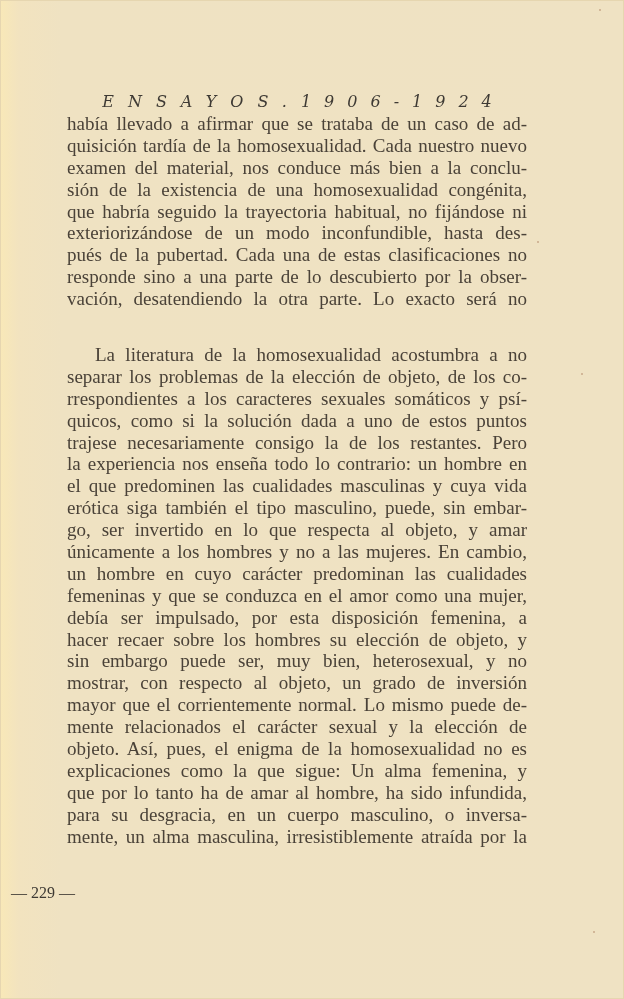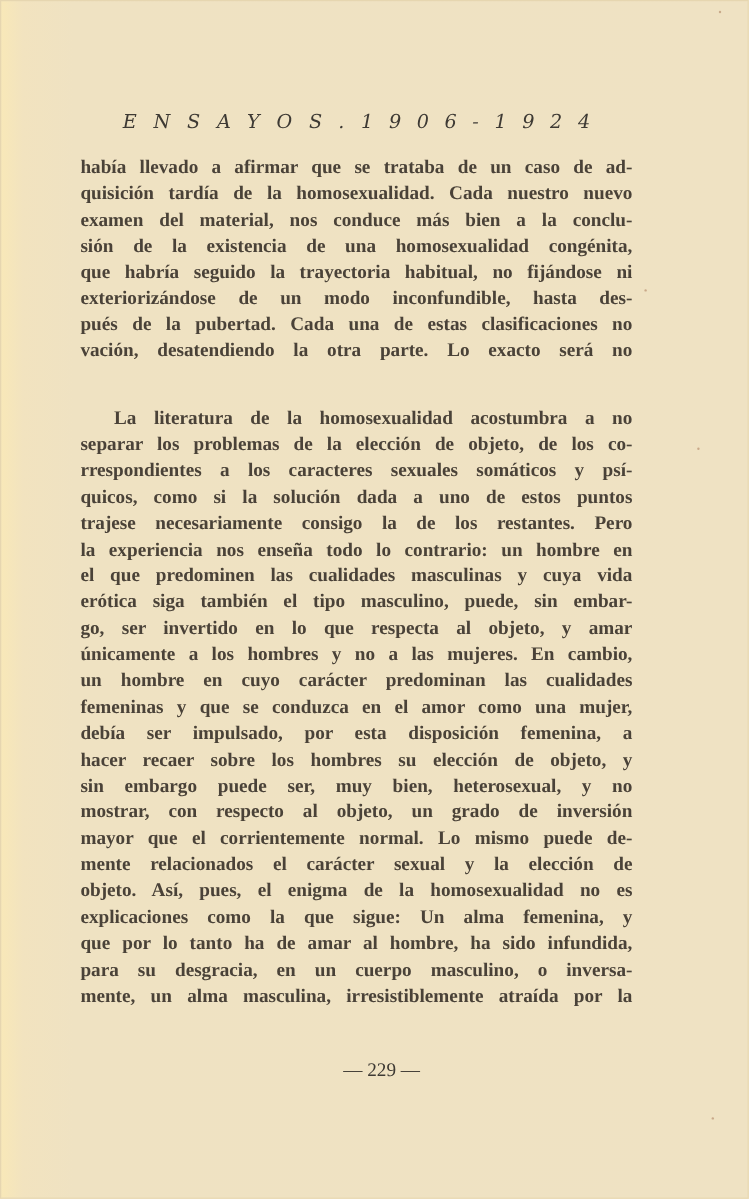--- a/index.html
+++ b/index.html
@@ -37,50 +37,49 @@
     }
     .header .h-left {
       letter-spacing: 14px;
     }
     .header .h-right {
       letter-spacing: 13px;
       margin-right: -13px;
     }
     .body-text {
       position: absolute;
-      top: 128px;
+      top: 112px;
       left: 66px;
       width: 460px;
       font-family: "Liberation Serif", serif;
-      font-size: 16px;
+      font-size: 19px;
       line-height: 21.9px;
       color: #4a4238;
       text-align: justify;
-      font-weight: bold;
     }
     .line {
       display: block;
       text-align: justify;
       text-align-last: justify;
       height: 21.9px;
       white-space: nowrap;
     }
     .line.last {
       text-align-last: left;
     }
     .line.indent {
       text-indent: 28px;
       margin-top: 34px;
     }
     .folio {
       position: absolute;
       top: 883px;
       left: 0;
       width: 624px;
-      text-align: center;
+      text-align: left;
       font-family: "Liberation Serif", serif;
       font-size: 16px;
       color: #3e3a34;
       padding-left: 10px;
       box-sizing: border-box;
     }
     .speck {
       position: absolute;
       width: 2px;
       height: 2px;
@@ -99,20 +98,21 @@
 
   <div class="body-text">
     <div>
       <span class="line">había llevado a afirmar que se trataba de un caso de ad-</span>
       <span class="line">quisición tardía de la homosexualidad. Cada nuestro nuevo</span>
       <span class="line">examen del material, nos conduce más bien a la conclu-</span>
       <span class="line">sión de la existencia de una homosexualidad congénita,</span>
       <span class="line">que habría seguido la trayectoria habitual, no fijándose ni</span>
       <span class="line">exteriorizándose de un modo inconfundible, hasta des-</span>
       <span class="line">pués de la pubertad. Cada una de estas clasificaciones no</span>
+      <span class="line">responde sino a una parte de lo descubierto por la obser-</span>
       <span class="line">vación, desatendiendo la otra parte. Lo exacto será no</span>
     </div>
     <div>
       <span class="line indent">La literatura de la homosexualidad acostumbra a no</span>
       <span class="line">separar los problemas de la elección de objeto, de los co-</span>
       <span class="line">rrespondientes a los caracteres sexuales somáticos y psí-</span>
       <span class="line">quicos, como si la solución dada a uno de estos puntos</span>
       <span class="line">trajese necesariamente consigo la de los restantes. Pero</span>
       <span class="line">la experiencia nos enseña todo lo contrario: un hombre en</span>
       <span class="line">el que predominen las cualidades masculinas y cuya vida</span>

